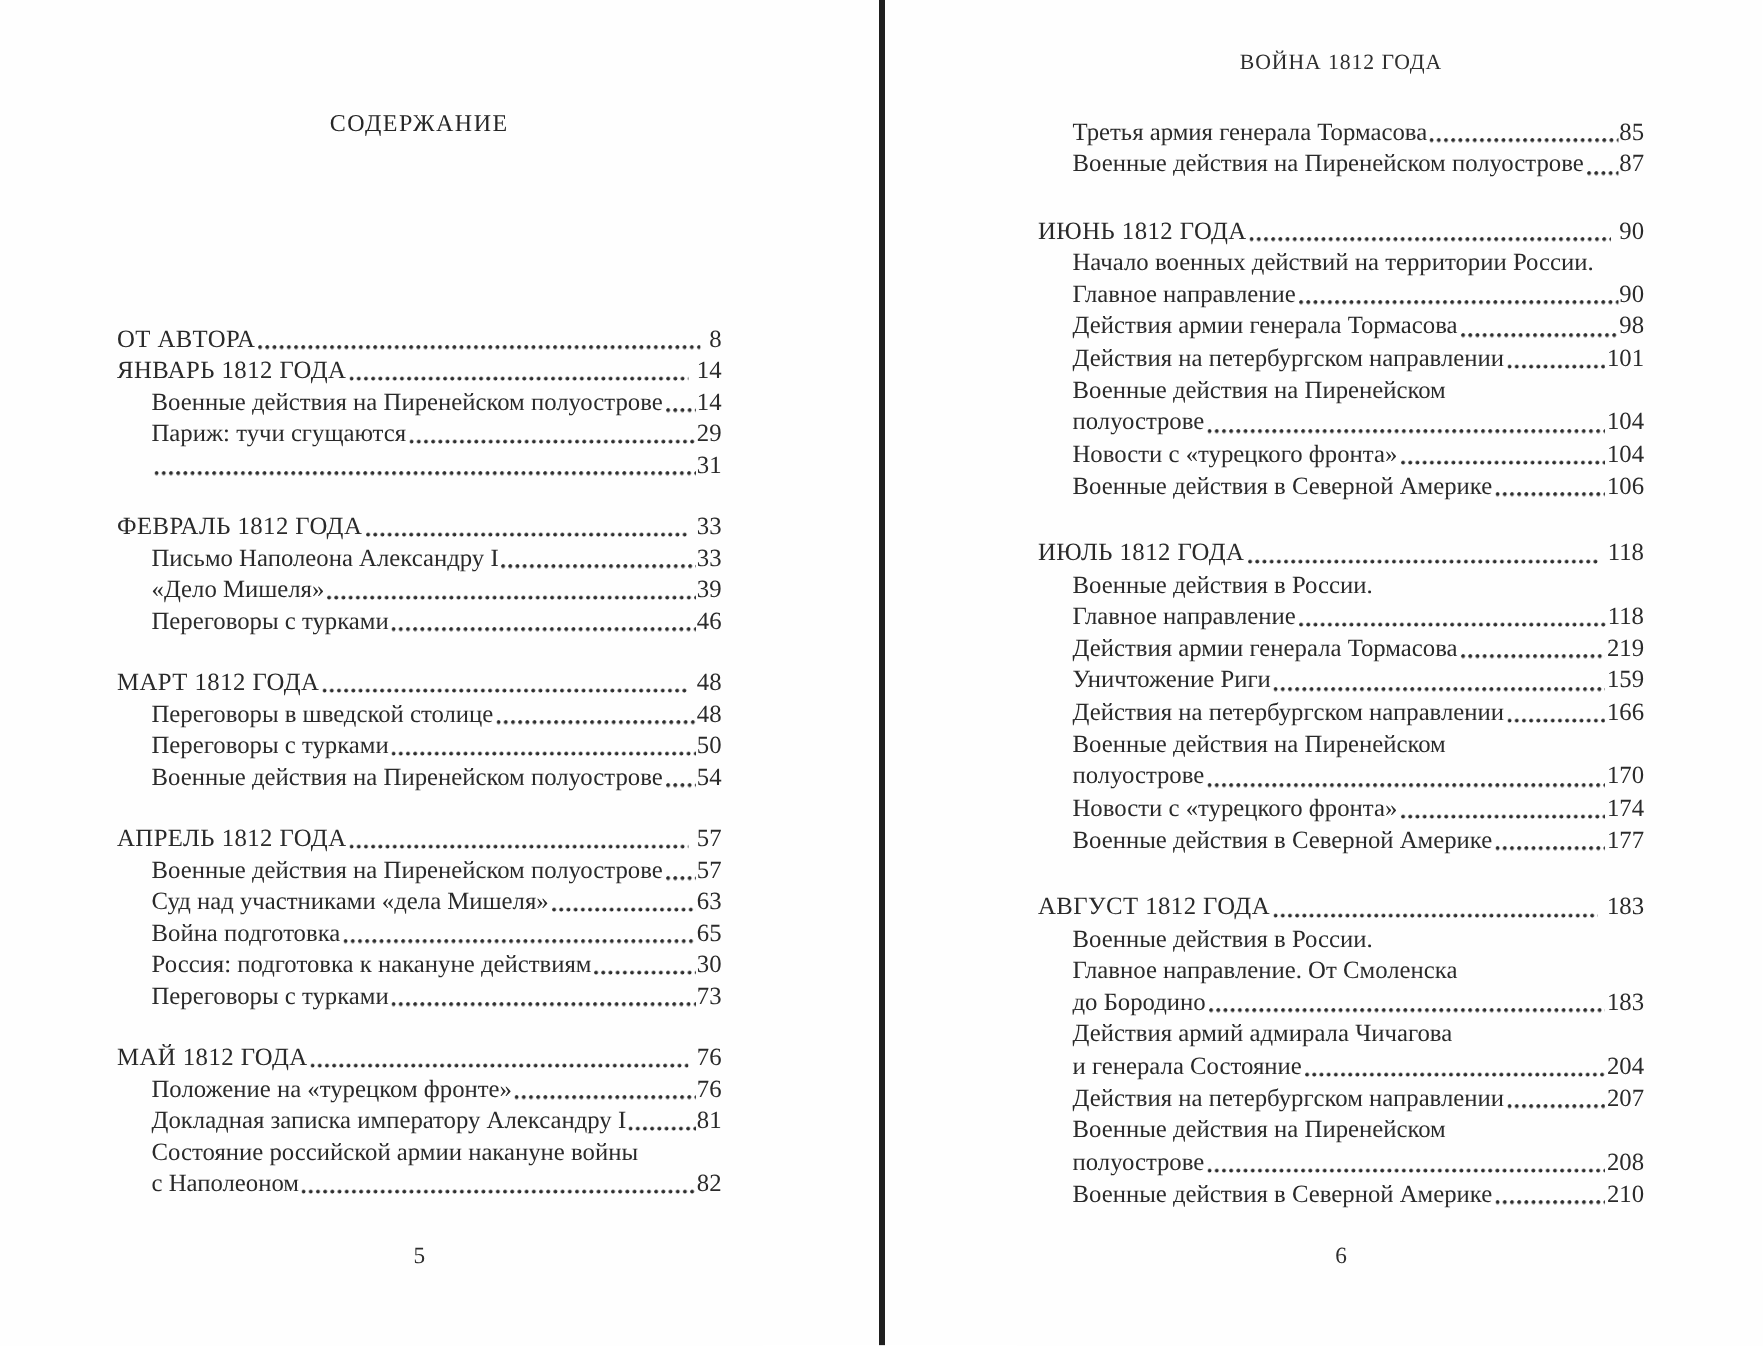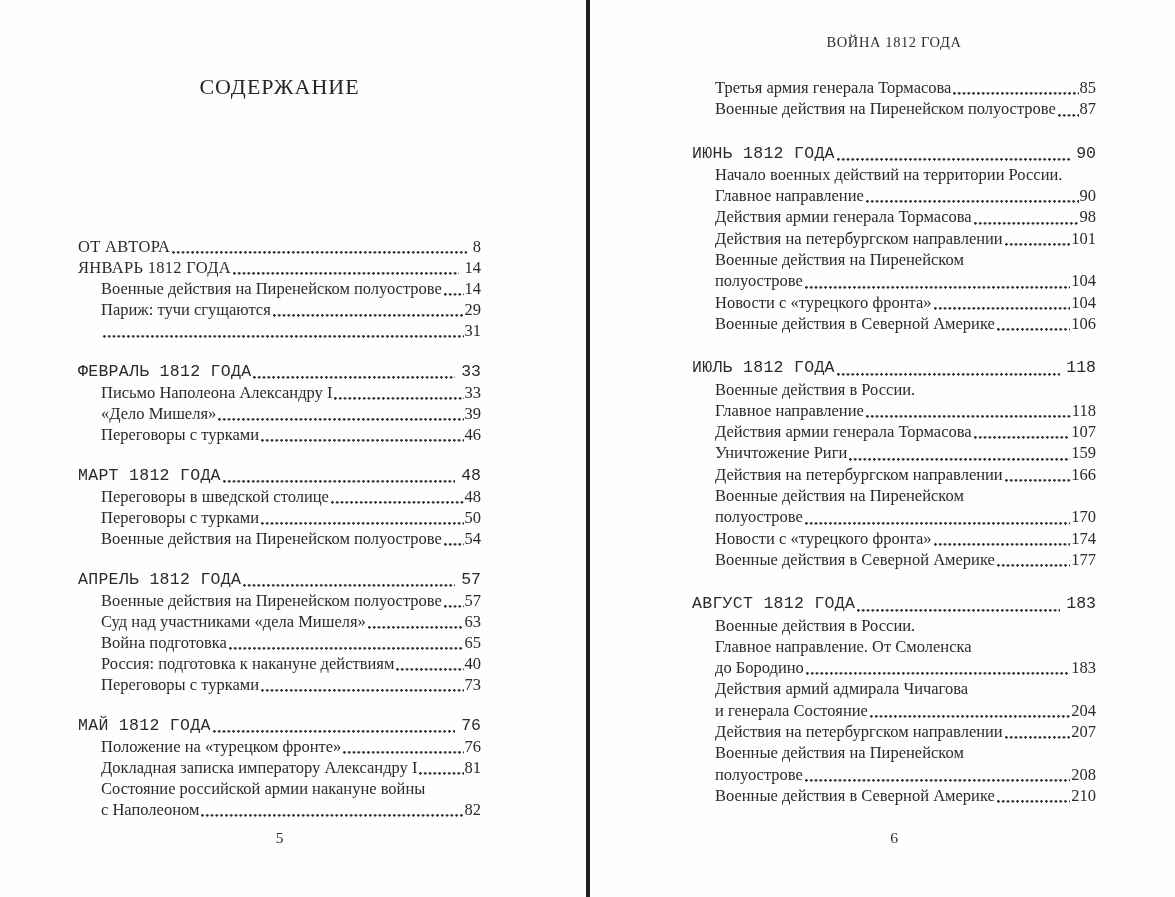--- a/index.html
+++ b/index.html
@@ -31,53 +31,53 @@
   }
   .page-left  { left: 78px;  width: 403px; }
   .page-right { left: 692px; width: 404px; }
 
   .toc-title {
     position: absolute;
     top: 74px;
     left: 0;
     width: 100%;
     text-align: center;
-    font-size: 22px;
+    font-size: 16px;
     font-weight: normal;
     letter-spacing: 1px;
     margin: 0;
     color: #262626;
   }
   .running-header {
     position: absolute;
     top: 34px;
     left: 0;
     width: 100%;
     text-align: center;
     font-size: 14.5px;
     letter-spacing: 0.6px;
     color: #2e2e2e;
   }
   .toc {
     position: absolute;
     left: 0;
     right: 0;
   }
-  .page-left  .toc { top: 236px; }
+  .page-left  .toc { top: 215px; }
   .page-right .toc { top: 77px; }
 
   .toc-row {
     display: flex;
     align-items: baseline;
     line-height: 21px;
     font-size: 16.5px;
     white-space: nowrap;
   }
   .page-right .toc-row { line-height: 21.3px; }
-  .toc-row.gap { margin-top: 20px; font-family: Liberation Mono, monospace; }
+  .toc-row.gap { margin-top: 20px; }
   .page-right .toc-row.gap { margin-top: 23px; }
 
   .toc-row.level-1 { padding-left: 23px; }
   .toc-row.level-0 .toc-text { letter-spacing: 0.3px; }
 
   .toc-text { flex: 0 0 auto; }
   .toc-page { flex: 0 0 auto; }
   .toc-row.level-0 .toc-page { padding-left: 5px; }
 
   .leader {
@@ -197,21 +197,21 @@
           <span class="toc-page">63</span>
         </div>
         <div class="toc-row level-1">
           <span class="toc-text">Война подготовка</span>
           <span class="leader"></span>
           <span class="toc-page">65</span>
         </div>
         <div class="toc-row level-1">
           <span class="toc-text">Россия: подготовка к накануне действиям</span>
           <span class="leader"></span>
-          <span class="toc-page">40</span>
+          <span class="toc-page">30</span>
         </div>
         <div class="toc-row level-1">
           <span class="toc-text">Переговоры с турками</span>
           <span class="leader"></span>
           <span class="toc-page">73</span>
         </div>
         <div class="toc-row level-0 gap">
           <span class="toc-text">МАЙ 1812 ГОДА</span>
           <span class="leader"></span>
           <span class="toc-page">76</span>
@@ -303,21 +303,21 @@
           <span class="toc-text">Военные действия в России.</span>
         </div>
         <div class="toc-row level-1">
           <span class="toc-text">Главное направление</span>
           <span class="leader"></span>
           <span class="toc-page">118</span>
         </div>
         <div class="toc-row level-1">
           <span class="toc-text">Действия армии генерала Тормасова</span>
           <span class="leader"></span>
-          <span class="toc-page">107</span>
+          <span class="toc-page">219</span>
         </div>
         <div class="toc-row level-1">
           <span class="toc-text">Уничтожение Риги</span>
           <span class="leader"></span>
           <span class="toc-page">159</span>
         </div>
         <div class="toc-row level-1">
           <span class="toc-text">Действия на петербургском направлении</span>
           <span class="leader"></span>
           <span class="toc-page">166</span>

